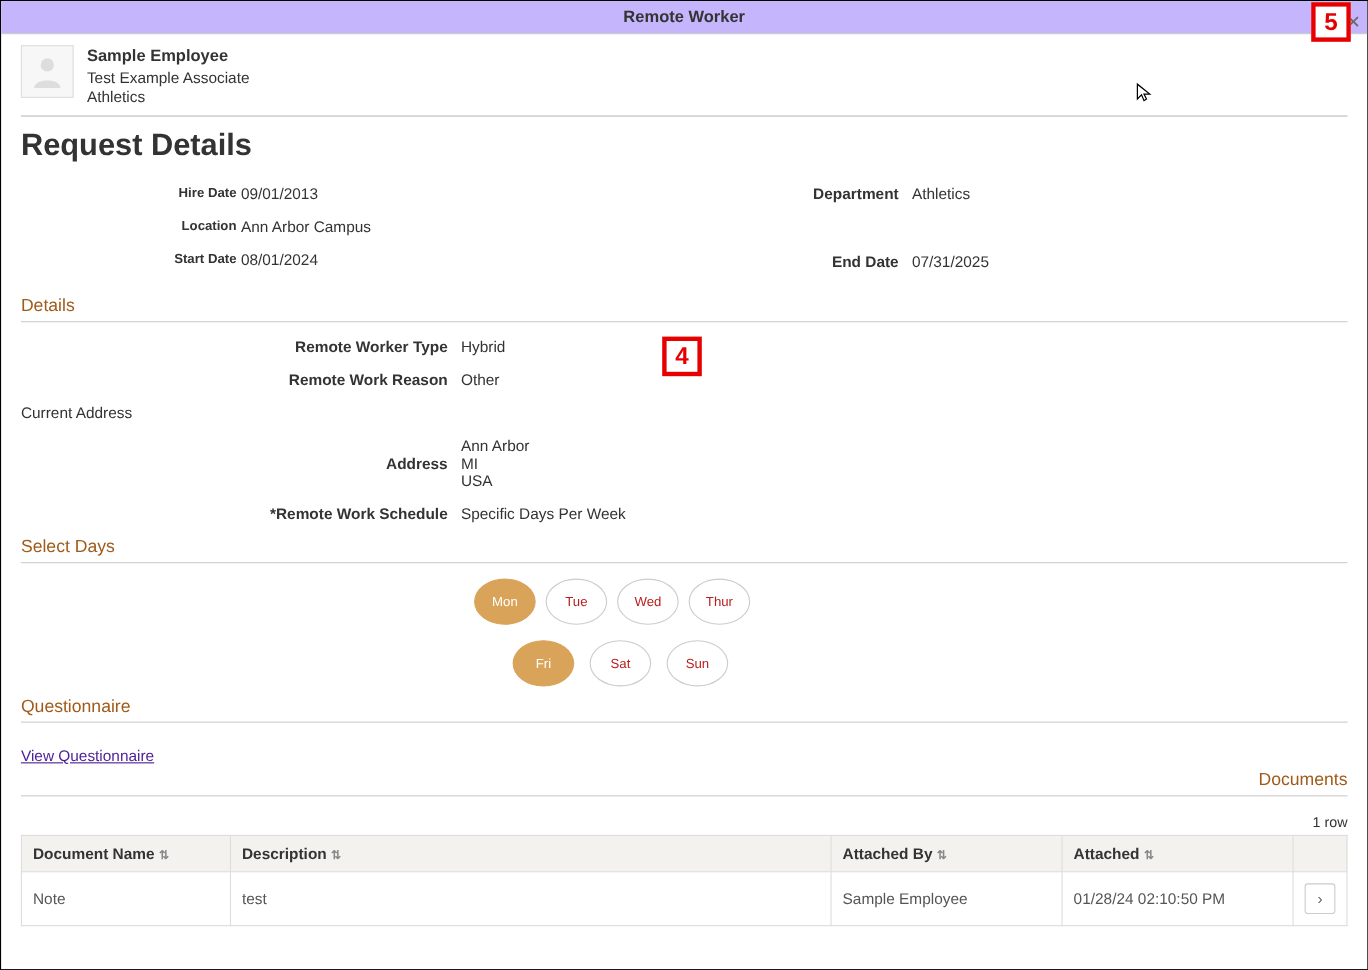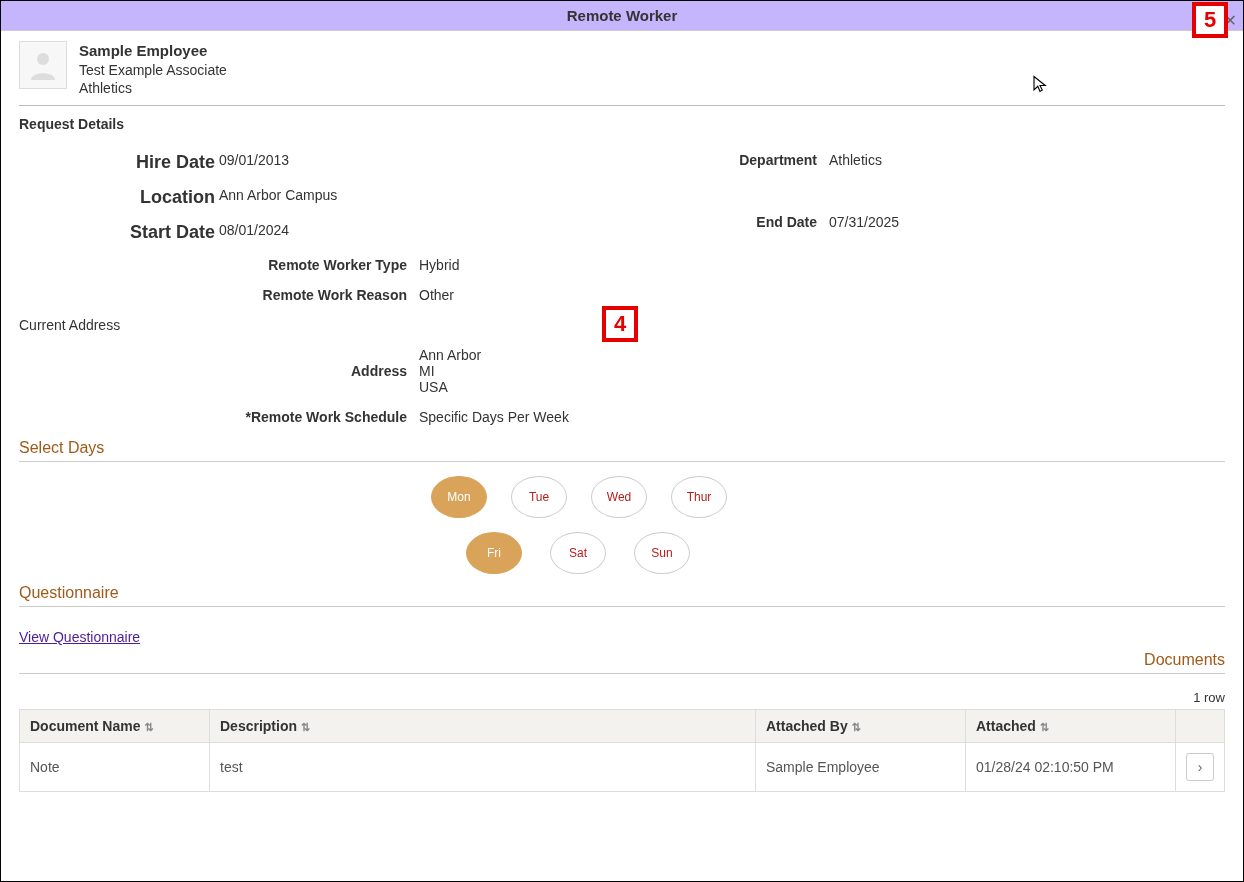--- a/index.html
+++ b/index.html
@@ -10,39 +10,39 @@
     .content { padding: 10px 18px 0 18px; height: calc(100% - 30px); overflow-y: hidden; position: relative; }
     
     .emp-header { display: flex; gap: 12px; align-items: flex-start; padding-bottom: 8px; }
     .avatar { width: 48px; height: 48px; border: 1px solid #ddd; display: flex; align-items: center; justify-content: center; background: #f7f7f7; }
     .avatar svg { width: 36px; height: 36px; fill: #ddd; }
     .emp-info .name { font-weight: bold; font-size: 15px; }
     .emp-info div { line-height: 1.3; }
     
     .divider { border-bottom: 1px solid #bbb; margin-bottom: 10px; }
     
-    .page-title { font-size: 14px; font-weight: bold; margin: 8px 0 20px 0; }
+    .page-title { font-size: 28px; font-weight: bold; margin: 8px 0 20px 0; }
     
     .top-fields { display: grid; grid-template-columns: 590px 1fr; column-gap: 20px; }
     .field-row { display: flex; margin-bottom: 14px; }
-    .field-label { width: 200px; text-align: right; font-weight: bold; padding-right: 4px; font-size: 18px; }
+    .field-label { width: 200px; text-align: right; font-weight: bold; padding-right: 4px; font-size: 12px; }
     .field-value { font-size: 14px; flex: 1; }
     .field-label-wide { width: 200px; text-align: right; font-weight: bold; padding-right: 12px; }
     
     .section-heading { color: #a05a19; font-size: 16px; font-weight: normal; border-bottom: 1px solid #ccc; padding-bottom: 4px; margin-top: 10px; margin-bottom: 14px; }
     
     .details-block { margin-left: 0; }
     .detail-row { display: flex; margin-bottom: 14px; align-items: flex-start; }
     .detail-label { width: 400px; text-align: right; font-weight: bold; padding-right: 12px; font-size: 14px; }
     .detail-value { font-size: 14px; }
     .day-chip { width: 56px; height: 42px; border-radius: 50%; border: 1px solid #ccc; display: flex; align-items: center; justify-content: center; font-size: 12px; color: #b91c1c; background: #fff; }
     .day-chip.selected { background: #d9a35a; border-color: #d9a35a; color: #fff; }
     .days-wrapper { margin-top: 6px; margin-bottom: 10px; }
-    .days-line1 { display: flex; gap: 24px; margin-left: 412px; margin-bottom: 14px; }
-    .days-line2 { display: flex; gap: 28px; margin-left: 447px; }
+    .days-line1 { display: flex; gap: 9px; margin-left: 412px; margin-bottom: 14px; }
+    .days-line2 { display: flex; gap: 14px; margin-left: 447px; }
     
     .link-text { color: #4c1d95; margin: 8px 0 2px 0; display: inline-block; font-size: 14px; }
     
     .table-meta { text-align: right; font-size: 13px; margin-top: 16px; margin-bottom: 4px; }
     .doc-table { width: 100%; border-collapse: collapse; }
     .doc-table th { text-align: left; background: #f4f2ee; border: 1px solid #ddd; padding: 8px 10px; font-weight: bold; font-size: 14px; }
     .doc-table td { border: 1px solid #ddd; padding: 10px; font-size: 14px; color: #555; }
     .sort-icon { display: inline-block; font-size: 11px; margin-left: 4px; color: #888; }
     .row-btn { width: 28px; height: 28px; border: 1px solid #ccc; border-radius: 3px; background: #fff; display: inline-flex; align-items: center; justify-content: center; font-size: 14px; color: #666; cursor: pointer; }
     .last-col { text-align: right; }
@@ -104,20 +104,21 @@
           <div class="field-value">Athletics</div>
         </div>
         <div class="field-row" style="height:18px;"></div>
         <div class="field-row">
           <div class="field-label-wide">End Date</div>
           <div class="field-value">07/31/2025</div>
         </div>
       </div>
     </div>
 
+    <div class="section-heading">Details</div>
     <div class="details-block">
       <div class="detail-row">
         <div class="detail-label">Remote Worker Type</div>
         <div class="detail-value">Hybrid</div>
       </div>
       <div class="detail-row">
         <div class="detail-label">Remote Work Reason</div>
         <div class="detail-value">Other</div>
       </div>
       <div class="detail-row">

